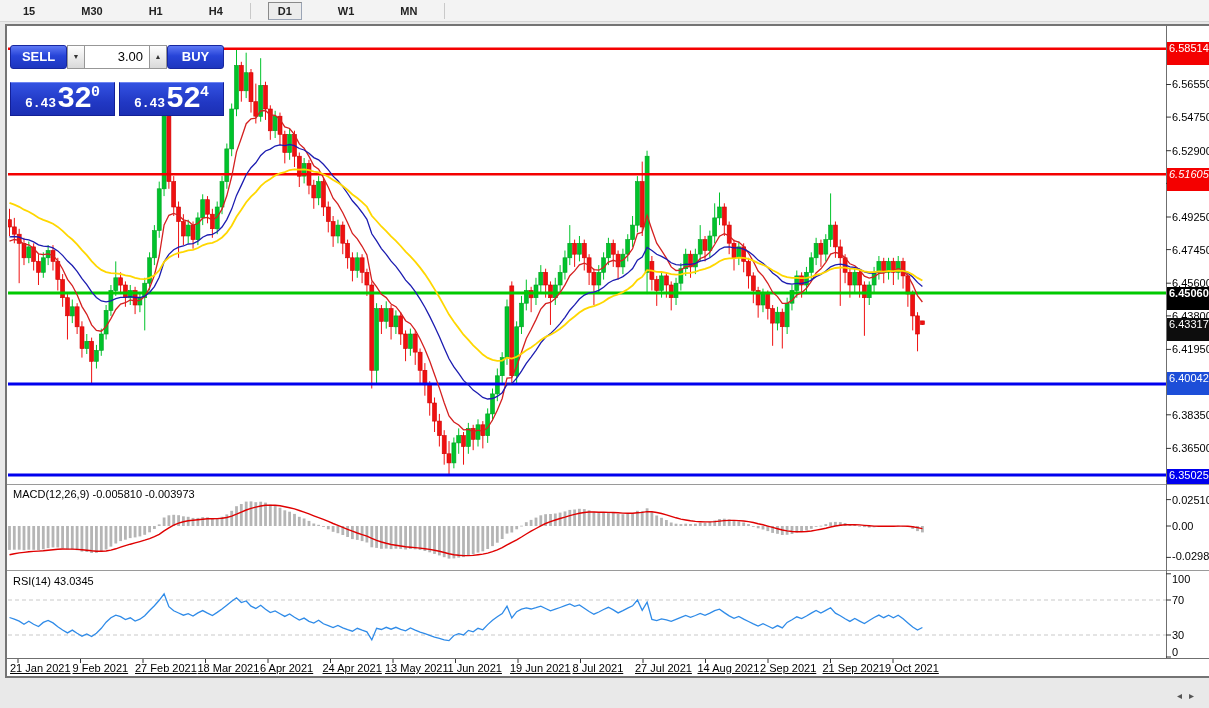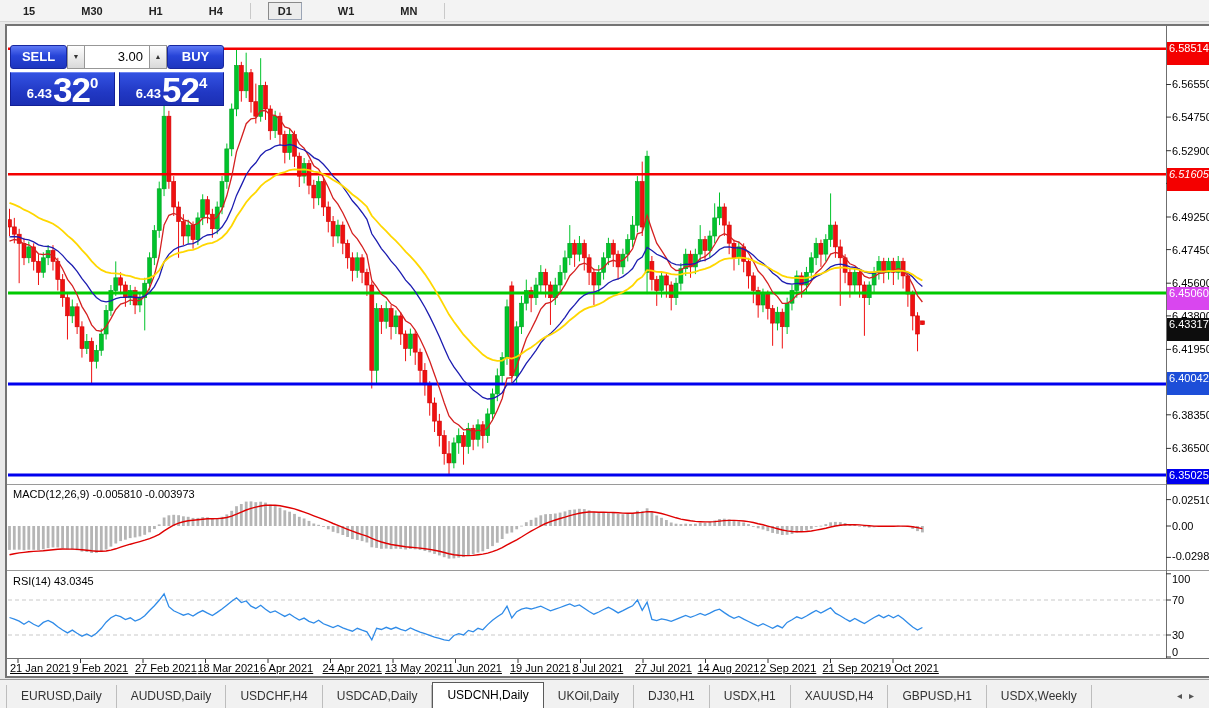--- a/index.html
+++ b/index.html
@@ -32,27 +32,27 @@
   
   #trade-widget { position:absolute; left:10px; top:45px; width:214px; height:60px; z-index:6; }
   .tw-top { height:24px; display:flex; }
   .tw-btn { width:57px; color:#fff; font-size:13px; font-weight:700; text-align:center;
     line-height:22px; border:1px solid #17279f; border-radius:3px;
     background:linear-gradient(#5e79f5,#2744d8 45%,#1d36bf); cursor:pointer; }
   .spin { width:18px; text-align:center; font-size:7px; color:#333; line-height:22px;
     background:linear-gradient(#fefefe,#d9d9d9); border:1px solid #979797; cursor:pointer; }
   .vol { flex:1; border:1px solid #979797; border-left:none; border-right:none;
     background:#fff; text-align:right; padding-right:6px; font-size:13px; line-height:22px; }
-  .tw-bottom { height:34px; display:flex; gap:4px; margin-top:3px; }
+  .tw-bottom { height:34px; display:flex; gap:4px; margin-top:13px;font-family:Liberation Mono, monospace; }
   .quote { flex:1; background:linear-gradient(#3352e2,#2138c4 60%,#1b2fb4);
     border:1px solid #131f96; border-top:1px solid #6d84f2;
     color:#fff; display:flex; align-items:flex-end; justify-content:center;
     padding-bottom:1px; cursor:pointer; }
   .q-small { font-size:13px; font-weight:700; margin:0 1px 3px 0; }
-  .q-big { font-size:35px; font-weight:700; line-height:29px; letter-spacing:-1px; }
+  .q-big { font-size:30px; font-weight:700; line-height:29px; letter-spacing:-1px; }
   .q-sup { font-size:15px; font-weight:700; margin-bottom:13px; }
 
   
   #price-axis { position:absolute; left:1167px; top:26px; width:42px; height:458px;
     overflow:hidden; z-index:4; }
   .pt { position:absolute; left:5px; font-size:11px; color:#000; white-space:nowrap; }
   .tag { position:absolute; left:0; width:42px; height:23px; color:#fff; font-size:11px;
     line-height:13px; padding-left:2px; white-space:nowrap; }
   .ind-label { position:absolute; left:13px; font-size:11px; color:#000; z-index:4; white-space:nowrap; }
   .ind-tick { position:absolute; left:1172px; font-size:11px; color:#000; z-index:4; }
@@ -762,21 +762,21 @@
       <div class="pt" style="top: 184.956px;">6.49250</div>
       <div class="pt" style="top: 217.624px;">6.47450</div>
       <div class="pt" style="top: 251.2px;">6.45600</div>
       <div class="pt" style="top: 283.868px;">6.43800</div>
       <div class="pt" style="top: 317.443px;">6.41950</div>
       <div class="pt" style="top: 382.779px;">6.38350</div>
       <div class="pt" style="top: 416.354px;">6.36500</div>
       <div class="pt" style="top: 449.022px;">6.34700</div>
       <div class="tag" style="top: 16.3258px; background: rgb(244, 0, 0);">6.58514</div>
       <div class="tag" style="top: 141.716px; background: rgb(244, 0, 0); font-style: italic;">6.51605</div>
-      <div class="tag" style="top: 260.5px; background: #d946ef;">6.45060</div>
+      <div class="tag" style="top: 260.5px; background: #000000; font-weight: bold;">6.45060</div>
       <div class="tag" style="top: 346px; background: #1d4ed8;">6.40042</div>
       <div class="tag" style="top: 442.623px; background: rgb(0, 0, 238);">6.35025</div>
       <div class="tag" style="top: 292.133px; background: rgb(13, 13, 13);">6.43317</div>
     </div>
 
   <div class="ind-label" style="top:488px;">MACD(12,26,9) -0.005810 -0.003973</div>
   <div class="ind-label" style="top:575px;">RSI(14) 43.0345</div>
 
   <div id="indicator-scales">
       <div class="ind-tick" style="top: 493.637px;">0.025108</div>
@@ -798,29 +798,16 @@
       <div class="dt" style="left: 447.5px;">1 Jun 2021</div>
       <div class="dt" style="left: 510px;">19 Jun 2021</div>
       <div class="dt" style="left: 572.5px; text-align: right;">8 Jul 2021</div>
       <div class="dt" style="left: 635px;">27 Jul 2021</div>
       <div class="dt" style="left: 697.5px;">14 Aug 2021</div>
       <div class="dt" style="left: 760px;">2 Sep 2021</div>
       <div class="dt" style="left: 822.5px;">21 Sep 2021</div>
       <div class="dt" style="left: 885px;">9 Oct 2021</div>
     </div>
 
-  <div id="tabbar">
-      <div class="tab">EURUSD,Daily</div>
-      <div class="tab">AUDUSD,Daily</div>
-      <div class="tab">USDCHF,H4</div>
-      <div class="tab">USDCAD,Daily</div>
-      <div class="tab active">USDCNH,Daily</div>
-      <div class="tab">UKOil,Daily</div>
-      <div class="tab">DJ30,H1</div>
-      <div class="tab">USDX,H1</div>
-      <div class="tab">XAUUSD,H4</div>
-      <div class="tab">GBPUSD,H1</div>
-      <div class="tab">USDX,Weekly</div>
-    </div>
   <div id="tab-scroll">
     <span>◂</span><span>▸</span>
   </div>
 </div>
 
 </body></html>

